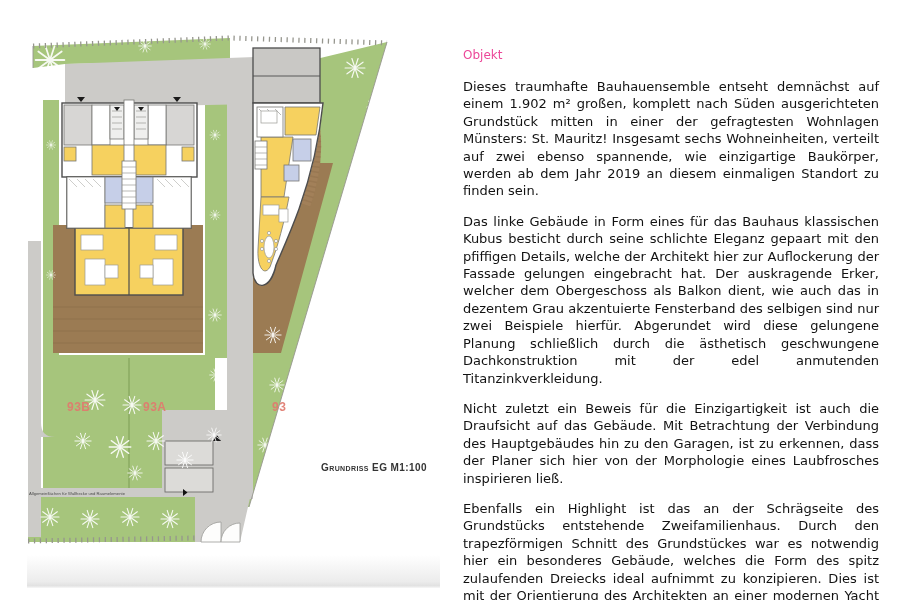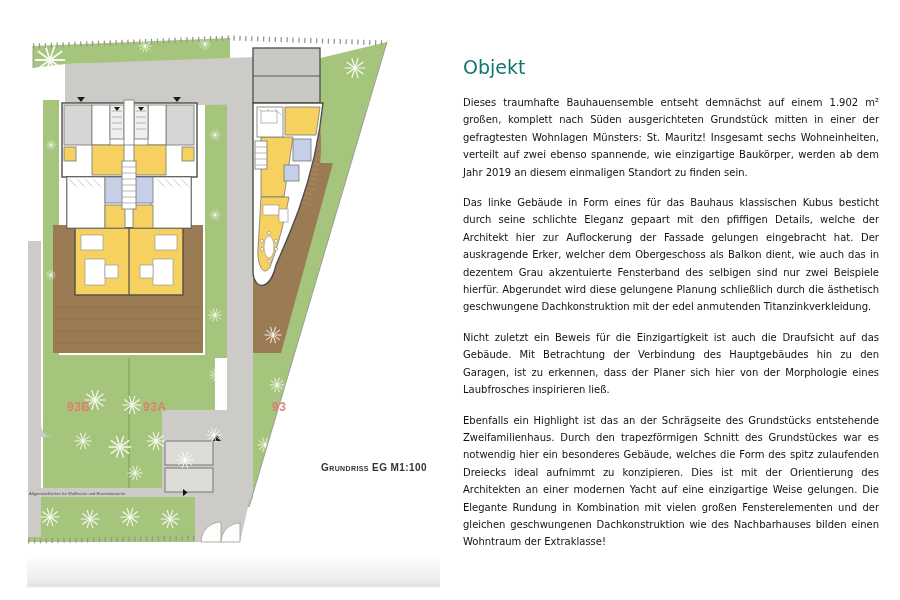--- a/index.html
+++ b/index.html
@@ -10,22 +10,22 @@
   .plan{position:absolute;left:25px;top:15px;width:415px;height:590px;}
   .plan svg{display:block;width:415px;height:590px;}
   .caption-text{font-family:"Liberation Sans",sans-serif;font-variant:small-caps;
                 font-weight:bold;letter-spacing:.4px;fill:#343434;font-size:10px;}
   .garden-label{font-family:"Liberation Sans",sans-serif;font-weight:bold;
                 fill:#e07a6e;opacity:.92;font-size:12px;letter-spacing:.5px;}
   .border-note{font-family:"Liberation Sans",sans-serif;fill:#4c4c4c;font-size:4.2px;}
 
   
   .content{position:absolute;left:463px;top:40px;width:416px;}
-  .content h2{font-size:19px;font-weight:400;color:#0f766e;margin:16px 0 16px 0;}
-  .content p{font-size:10px;line-height:17.4px;color:#121212;text-align:justify;
+  .content h2{font-size:12px;font-weight:400;color:#ec4899;margin:8px 0 16px 0;}
+  .content p{font-size:13px;line-height:17.4px;color:#121212;text-align:justify;
              margin:0 0 13px 0;}
 </style>
 </head>
 <body>
 
 <div class="plan">
 <svg viewBox="0 0 415 590" xmlns="http://www.w3.org/2000/svg">
   <defs>
     <linearGradient id="pageShade" x1="0" y1="0" x2="0" y2="1">
       <stop offset="0" stop-color="#ffffff"></stop>

